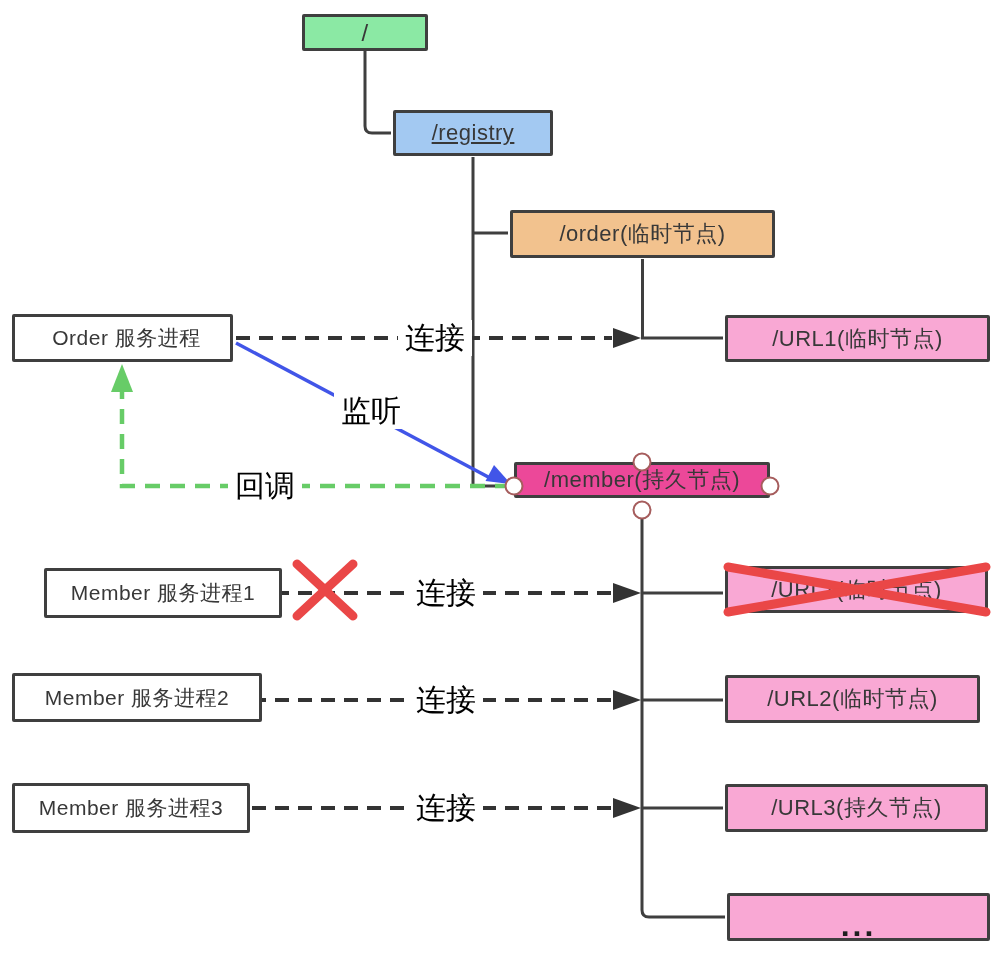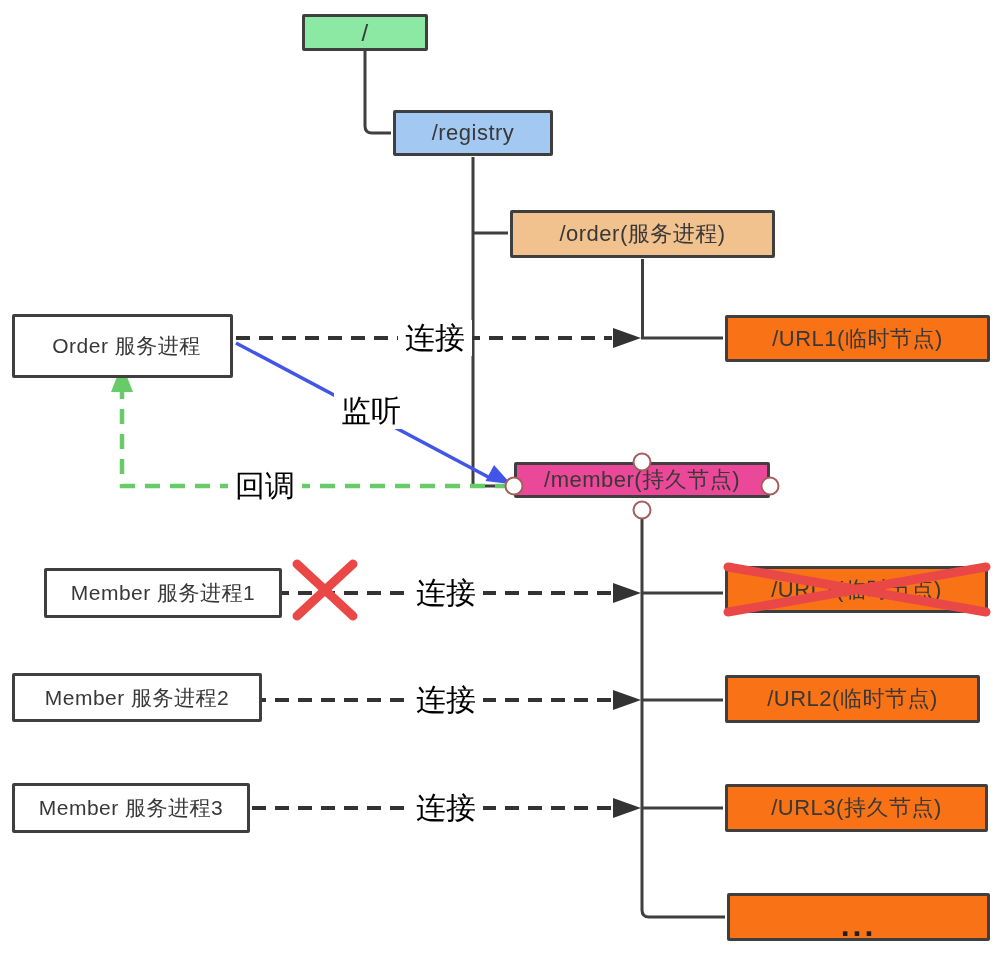--- a/index.html
+++ b/index.html
@@ -10,33 +10,33 @@
   svg.layer{position:absolute;left:0;top:0;width:1000px;height:955px;}
   #wires{z-index:1;}
   #overlay{z-index:3;}
   .node{
     position:absolute;z-index:2;box-sizing:border-box;
     border:3px solid #3F3F3F;border-radius:2px;
     display:flex;align-items:center;justify-content:center;
     font-size:22px;color:#383838;letter-spacing:.5px;white-space:nowrap;
   }
   .node.green{left:302px;top:14px;width:126px;height:37px;background:#8BE9A4;font-size:24px;}
-  .node.blue{left:393px;top:110px;width:160px;height:46px;background:#A3C9F2;}
+  .node.blue{left:393px;top:110px;width:160px;height:46px;background:#A3C9F2;text-decoration:underline;}
   .node.orange1{left:510px;top:210px;width:265px;height:48px;background:#F2C28E;}
   .node.orange2{left:514px;top:462px;width:256px;height:36px;background:#ec4899;}
-  .node.pink{background:#f97316;}
+  .node.pink{background:#f9a8d4;}
   .node.url1{left:725px;top:315px;width:265px;height:47px;}
   .node.url1x{left:725px;top:566px;width:263px;height:47px;}
   .node.url2{left:725px;top:675px;width:255px;height:48px;}
   .node.url3{left:725px;top:784px;width:263px;height:48px;}
   .node.more{left:727px;top:893px;width:263px;height:48px;align-items:flex-end;
              font-size:32px;font-weight:bold;letter-spacing:3px;color:#1f1f1f;
              padding-bottom:6px;line-height:14px;}
   .node.proc{background:#ffffff;font-size:21px;}
-  .node.proc-order{left:12px;top:314px;width:221px;height:64px;padding-left:8px;}
+  .node.proc-order{left:12px;top:314px;width:221px;height:48px;padding-left:8px;}
   .node.proc-m1{left:12px;top:568px;width:238px;height:50px;margin-left:32px;}
   .node.proc-m2{left:12px;top:673px;width:250px;height:49px;}
   .node.proc-m3{left:12px;top:783px;width:238px;height:50px;}
   .edge-label{
     position:absolute;z-index:4;background:#ffffff;
     display:flex;align-items:center;justify-content:center;
     font-size:30px;color:#000000;white-space:nowrap;
   }
   .lbl-connect-order{left:398px;top:320px;width:74px;height:36px;}
   .lbl-listen{left:334px;top:393px;width:74px;height:36px;}
@@ -87,21 +87,21 @@
 
     <path d="M510 486 H122 V372" stroke="#67CC67" stroke-width="4.5" stroke-dasharray="15 10" fill="none"></path>
     <polygon points="122,364 111,392 133,392" fill="#67CC67"></polygon>
 
     <path d="M236 343 L492 479" stroke="#4155E8" stroke-width="3.5" fill="none"></path>
     <polygon points="511,484 485.5,481 494,465" fill="#4155E8"></polygon>
   </svg>
 
   <div class="node green">/</div>
   <div class="node blue">/registry</div>
-  <div class="node orange1">/order(服务进程)</div>
+  <div class="node orange1">/order(临时节点)</div>
   <div class="node orange2">/member(持久节点)</div>
   <div class="node pink url1">/URL1(临时节点)</div>
   <div class="node pink url1x">/URL1(临时节点)</div>
   <div class="node pink url2">/URL2(临时节点)</div>
   <div class="node pink url3">/URL3(持久节点)</div>
   <div class="node pink more">...</div>
 
   <div class="node proc proc-order">Order 服务进程</div>
   <div class="node proc proc-m1">Member 服务进程1</div>
   <div class="node proc proc-m2">Member 服务进程2</div>

